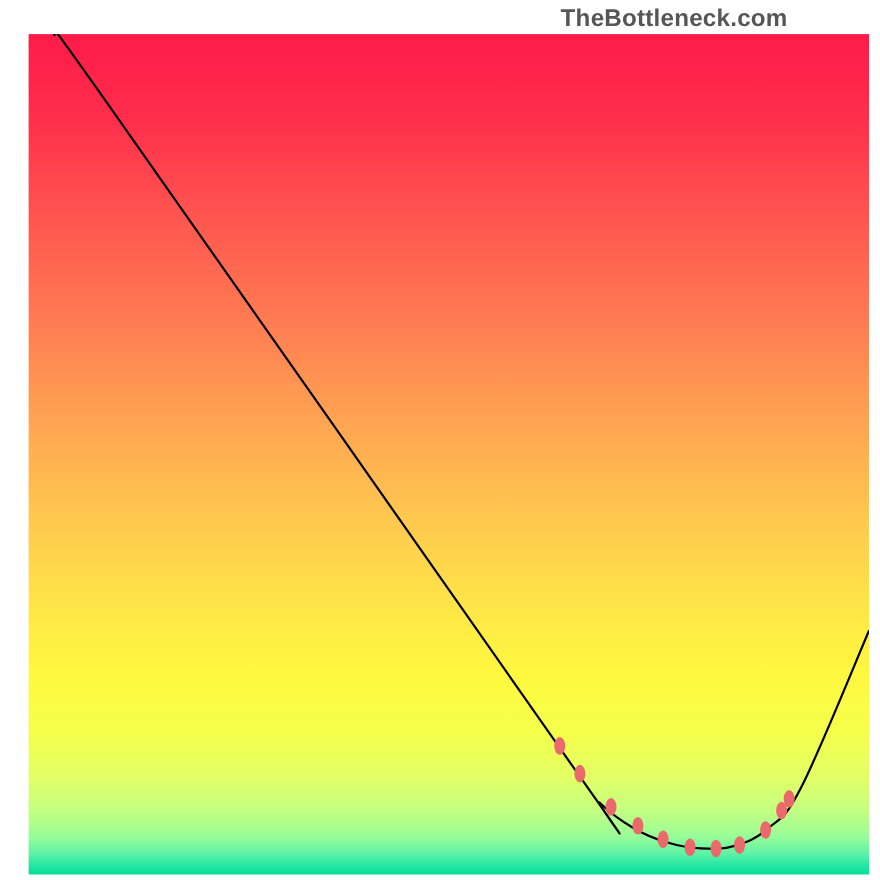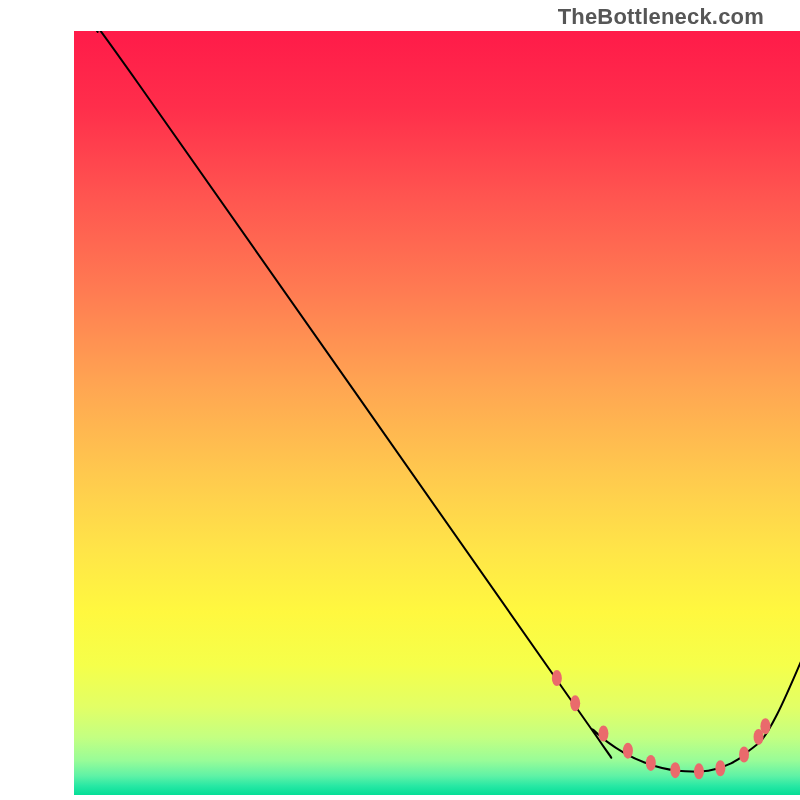--- a/index.html
+++ b/index.html
@@ -8,21 +8,20 @@
     width: 800px;
     height: 800px;
     overflow: hidden;
     background: #ffffff;
     font-family: Arial, Helvetica, sans-serif;
   }
   .stage {
     position: relative;
     width: 728px;
     height: 800px;
-    margin-left: 48px;
   }
   .attribution {
     position: absolute;
     top: 4px;
     right: 12px;
     font-size: 22px;
     font-weight: 600;
     color: #565656;
     letter-spacing: 0.2px;
     user-select: none;

